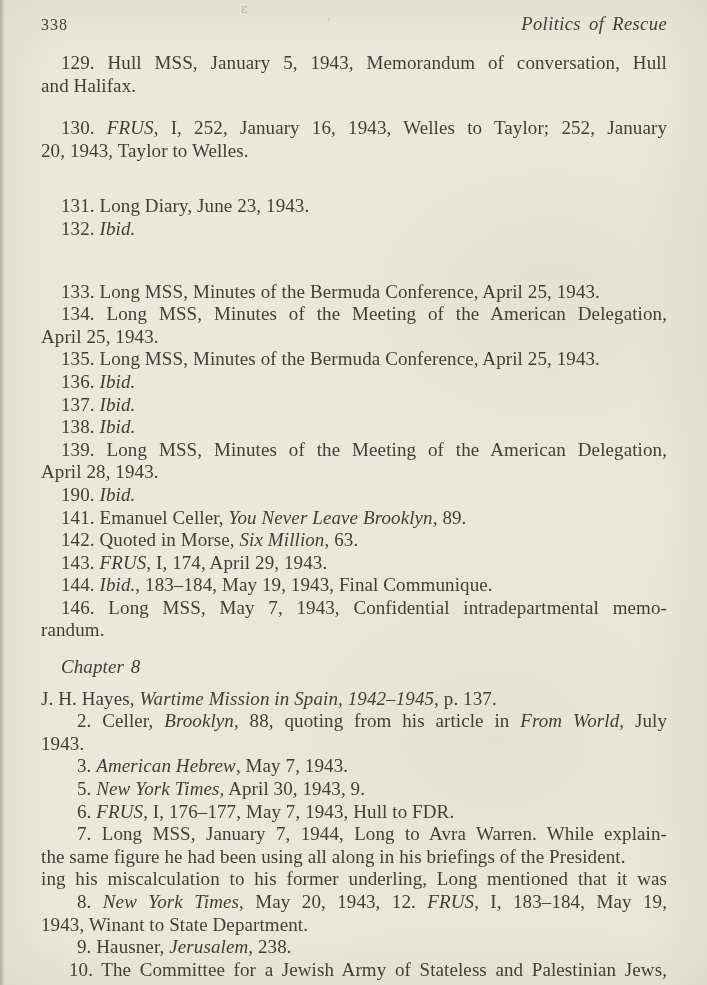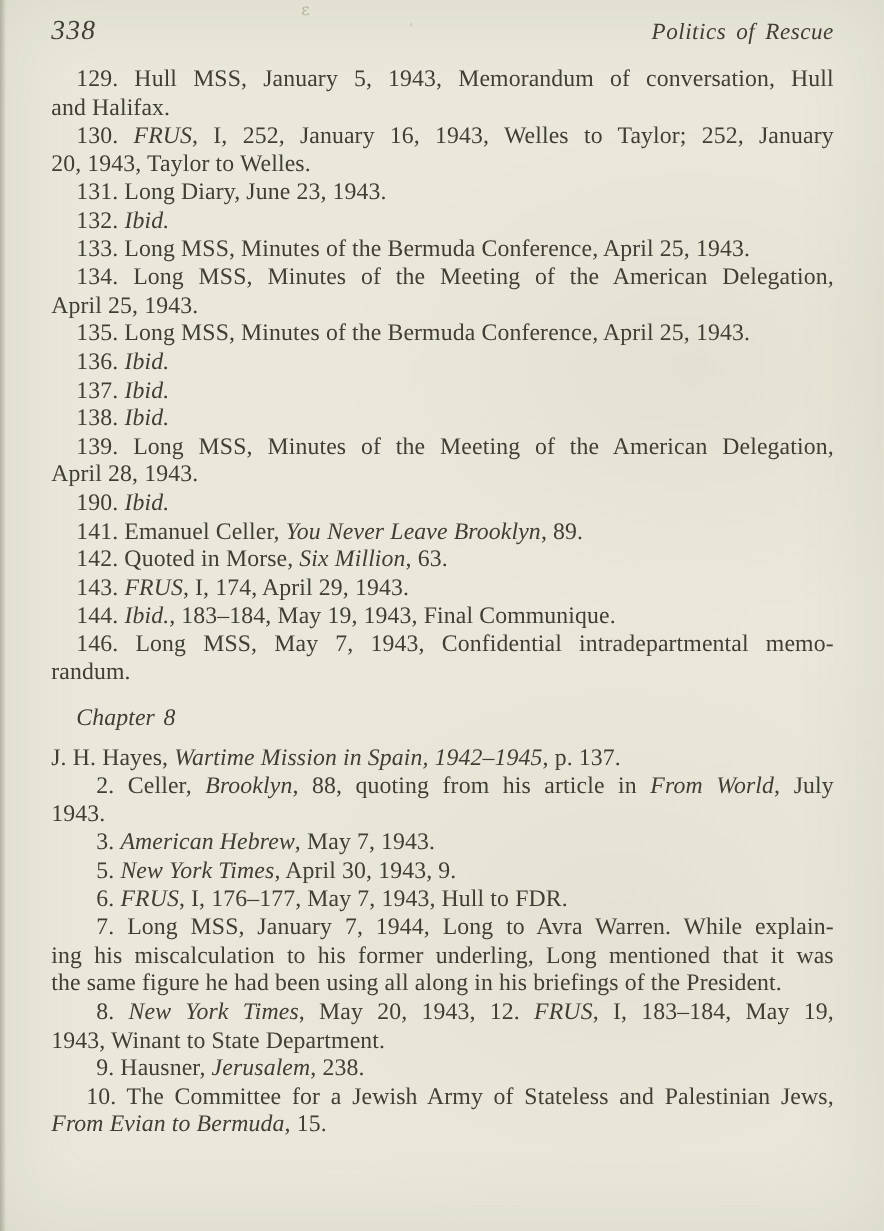--- a/index.html
+++ b/index.html
@@ -24,21 +24,21 @@
   .page::before { 
     content: "";
     position: absolute; left: 0; top: 0; bottom: 0; width: 5px;
     background: linear-gradient(to right, rgba(92,90,70,0.35), rgba(92,90,70,0));
     pointer-events: none;
   }
   .running-header {
     display: flex; justify-content: space-between; align-items: baseline;
     line-height: 24px; margin-bottom: 15px;
   }
-  .page-number { font-size: 22px; letter-spacing: 1px; font-style: italic; }
+  .page-number { font-size: 16px; letter-spacing: 1px; }
   .running-title { font-style: italic; font-size: 18.5px; letter-spacing: 0.4px; word-spacing: 3px; margin-left: 44px; }
   .notes-root { font-size: 19px; line-height: 22.6px; letter-spacing: 0.1px; }
   .note { margin: 0; }
   .line {
     text-align: justify;
     text-align-last: justify;
   }
   .line.last { text-align-last: left; }
   .chapter-heading {
     font-style: italic;
@@ -59,31 +59,31 @@
   <div class="running-header">
     <span class="page-number">338</span>
     <span class="running-title">Politics of Rescue</span>
   </div>
   <div class="notes-root">
       <div class="note">
         <div class="line" style="text-indent: 20px;"><span class="run">129. Hull MSS, January 5, 1943, Memorandum of conversation, Hull</span></div>
         <div class="line last"><span class="run">and Halifax.</span></div>
       </div>
       <div class="note">
-        <div class="line" style="text-indent: 20px;"><span class="run">130. </span><span class="run it">FRUS</span><span class="run">, I, 252, January 16, 1943, Welles to Taylor; 252, January</span></div>
+        <div class="line" style="text-indent: 20px; margin-top: 20px;"><span class="run">130. </span><span class="run it">FRUS</span><span class="run">, I, 252, January 16, 1943, Welles to Taylor; 252, January</span></div>
         <div class="line last"><span class="run">20, 1943, Taylor to Welles.</span></div>
       </div>
       <div class="note">
-        <div class="line last" style="text-indent: 20px;"><span class="run">131. Long Diary, June 23, 1943.</span></div>
+        <div class="line last" style="text-indent: 20px; margin-top: 33px;"><span class="run">131. Long Diary, June 23, 1943.</span></div>
       </div>
       <div class="note">
         <div class="line last" style="text-indent: 20px;"><span class="run">132. </span><span class="run it">Ibid.</span></div>
       </div>
       <div class="note">
-        <div class="line last" style="text-indent: 20px;"><span class="run">133. Long MSS, Minutes of the Bermuda Conference, April 25, 1943.</span></div>
+        <div class="line last" style="text-indent: 20px; margin-top: 40px;"><span class="run">133. Long MSS, Minutes of the Bermuda Conference, April 25, 1943.</span></div>
       </div>
       <div class="note">
         <div class="line" style="text-indent: 20px;"><span class="run">134. Long MSS, Minutes of the Meeting of the American Delegation,</span></div>
         <div class="line last"><span class="run">April 25, 1943.</span></div>
       </div>
       <div class="note">
         <div class="line last" style="text-indent: 20px;"><span class="run">135. Long MSS, Minutes of the Bermuda Conference, April 25, 1943.</span></div>
       </div>
       <div class="note">
         <div class="line last" style="text-indent: 20px;"><span class="run">136. </span><span class="run it">Ibid.</span></div>
@@ -129,22 +129,22 @@
         <div class="line last" style="text-indent: 36px;"><span class="run">3. </span><span class="run it">American Hebrew</span><span class="run">, May 7, 1943.</span></div>
       </div>
       <div class="note">
         <div class="line last" style="text-indent: 36px;"><span class="run">5. </span><span class="run it">New York Times</span><span class="run">, April 30, 1943, 9.</span></div>
       </div>
       <div class="note">
         <div class="line last" style="text-indent: 36px;"><span class="run">6. </span><span class="run it">FRUS</span><span class="run">, I, 176–177, May 7, 1943, Hull to FDR.</span></div>
       </div>
       <div class="note">
         <div class="line" style="text-indent: 36px;"><span class="run">7. Long MSS, January 7, 1944, Long to Avra Warren. While explain-</span></div>
+        <div class="line last"><span class="run">the same figure he had been using all along in his briefings of the President.</span></div>
         <div class="line"><span class="run">ing his miscalculation to his former underling, Long mentioned that it was</span></div>
-        <div class="line last"><span class="run">the same figure he had been using all along in his briefings of the President.</span></div>
       </div>
       <div class="note">
         <div class="line" style="text-indent: 36px;"><span class="run">8. </span><span class="run it">New York Times</span><span class="run">, May 20, 1943, 12. </span><span class="run it">FRUS</span><span class="run">, I, 183–184, May 19,</span></div>
         <div class="line last"><span class="run">1943, Winant to State Department.</span></div>
       </div>
       <div class="note">
         <div class="line last" style="text-indent: 36px;"><span class="run">9. Hausner, </span><span class="run it">Jerusalem</span><span class="run">, 238.</span></div>
       </div>
       <div class="note">
         <div class="line" style="text-indent: 28px;"><span class="run">10. The Committee for a Jewish Army of Stateless and Palestinian Jews,</span></div>

